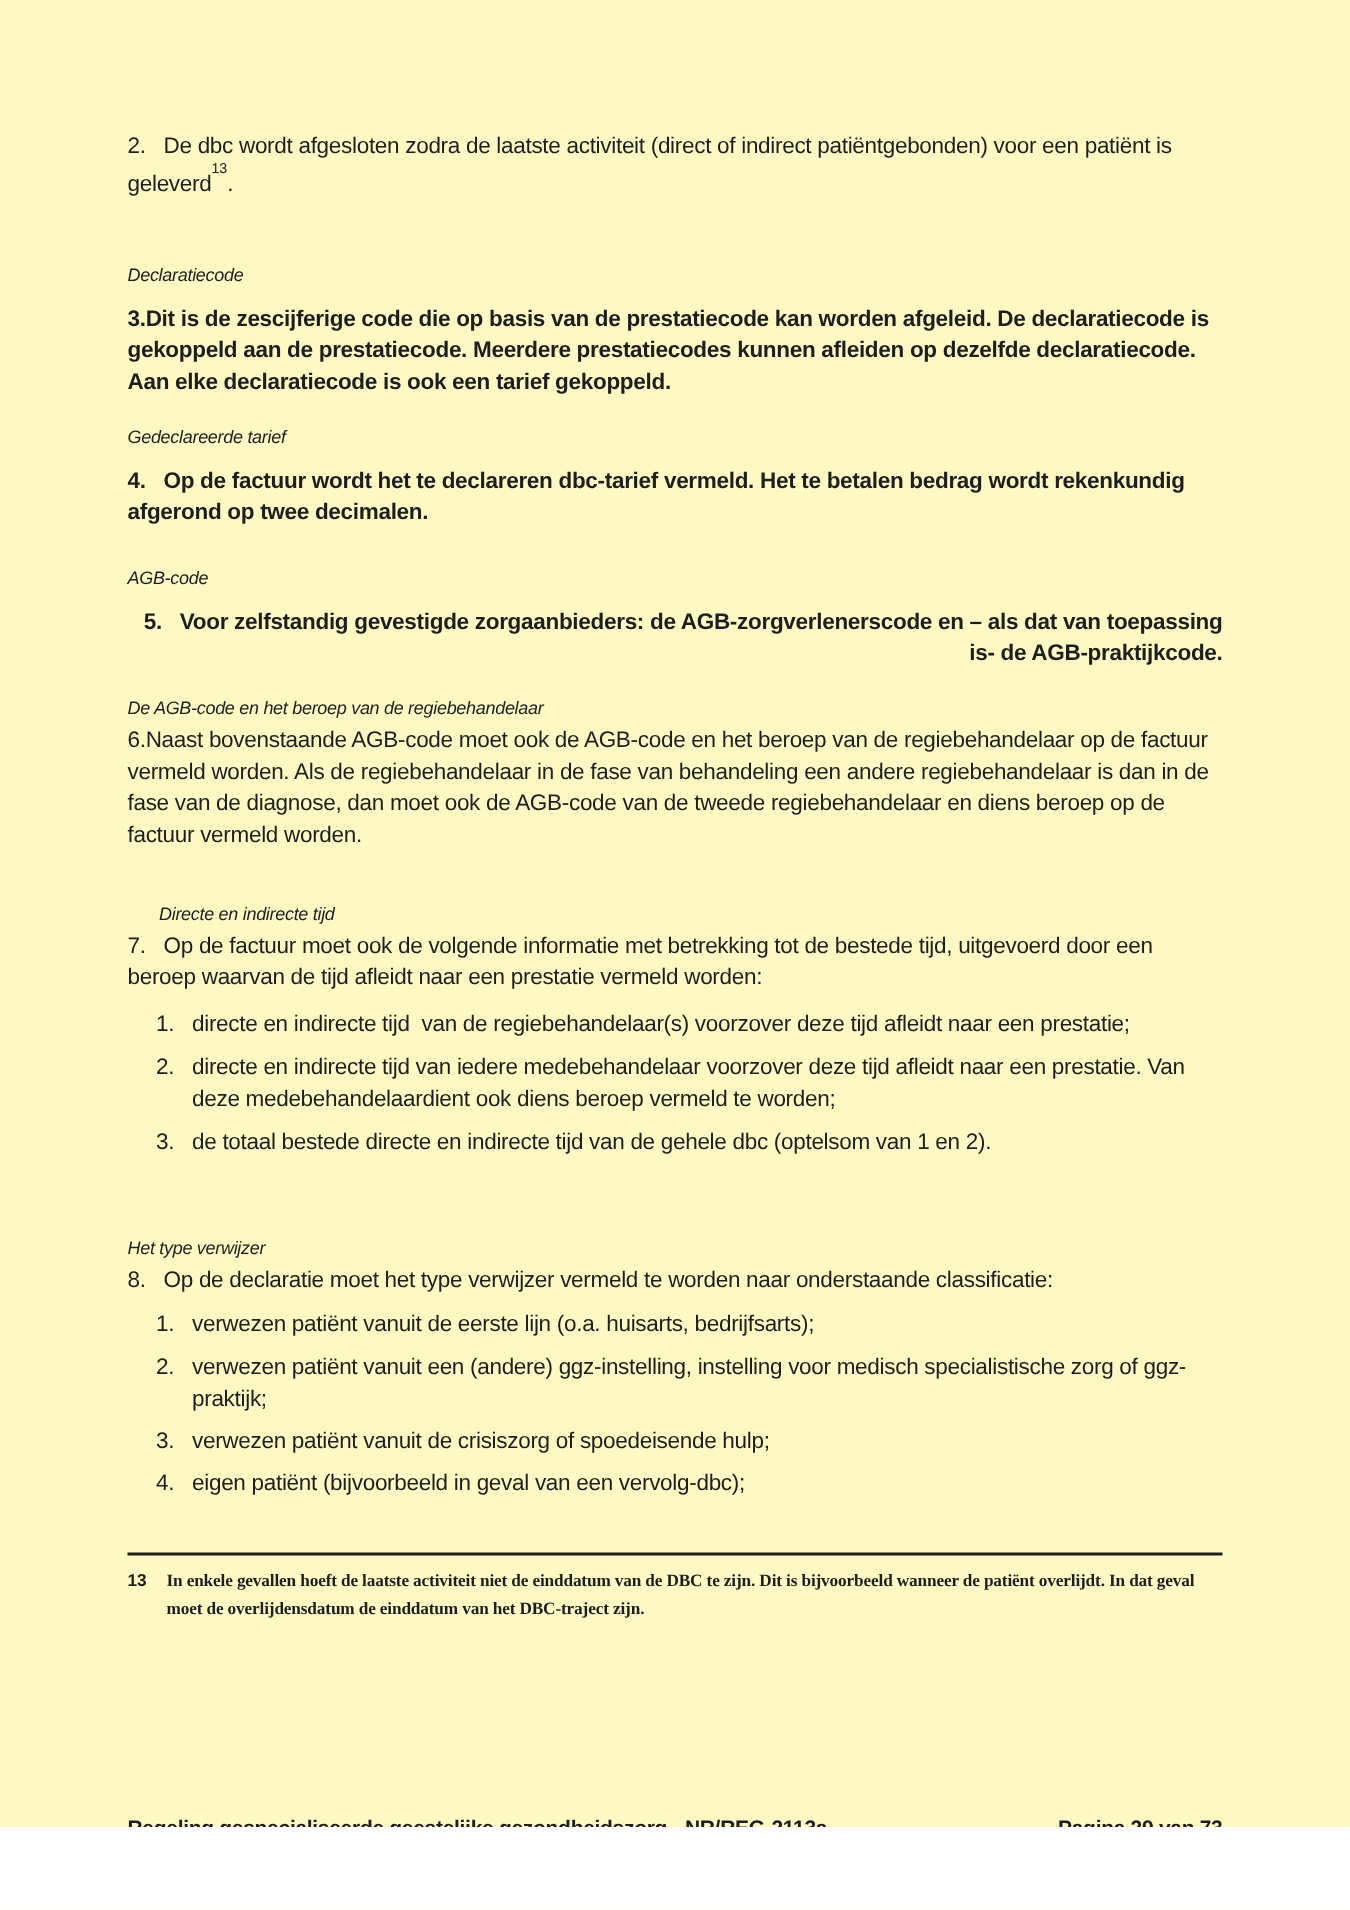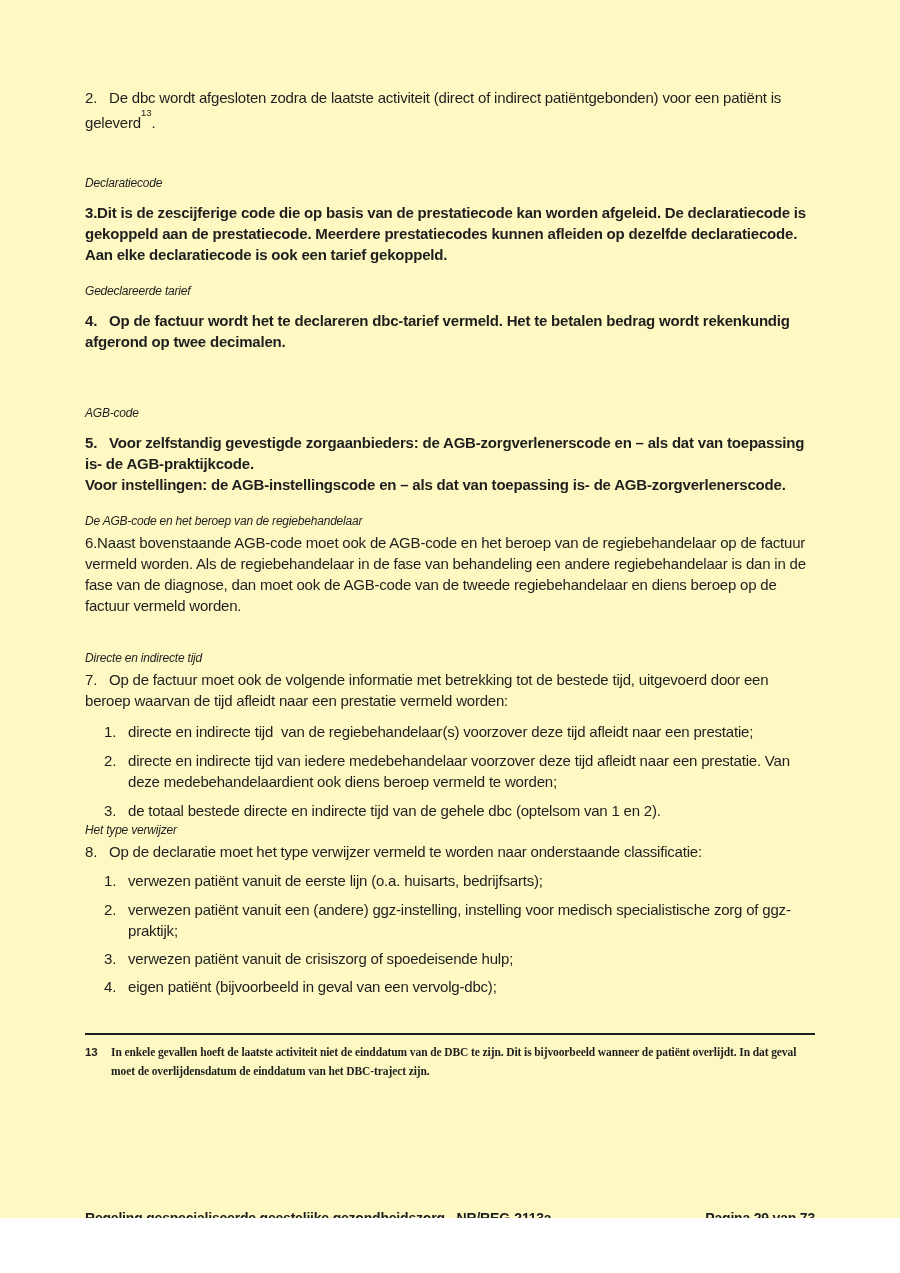--- a/index.html
+++ b/index.html
@@ -5,21 +5,21 @@
   * { margin:0; padding:0; box-sizing:border-box; }
   html, body { background:#ffffff; }
   body {
     width:900px; height:1273px;
     font-family:"Liberation Sans","DejaVu Sans",sans-serif;
     color:#1e1e1e;
   }
   .page { position:relative; width:900px; height:1218px; background:#fef9c3; overflow:hidden; }
   .content { position:absolute; left:85px; top:0; width:730px; padding-top:87px; }
   .para { font-size:15px; line-height:21px; letter-spacing:-0.2px; }
-  .pline { display:block; }
+  .pline { display:block;text-align:right; }
   .heading {
     font-size:12px; font-style:italic; font-weight:normal;
     line-height:19px; letter-spacing:-0.2px;
   }
   sup.fn-ref { font-size:9.5px; letter-spacing:0; position:relative; top:-6px; }
   .list { }
   .list-item {
     display:flex; margin-left:19px;
     font-size:15px; line-height:21px; letter-spacing:-0.2px;
   }
@@ -31,43 +31,42 @@
     font-size:11.5px; line-height:19px; font-weight:600; letter-spacing:-0.1px;
   }
   .fn-num { flex:0 0 26px; }
   .fn-text { flex:1;font-family:Liberation Serif, serif; }
   .footer {
     position:absolute; left:85px; right:85px; top:1210px;
     display:flex; justify-content:space-between;
     font-size:14px; font-weight:700; letter-spacing:-0.2px;
   }
   .mt41 { margin-top:41px; } .mt9 { margin-top:9px;font-weight:bold; }
-  .mt35 { margin-top:17px; } .mt36 { margin-top:52px; }
-  .mt11 { margin-top:1px; } .mt33 { margin-top:33px; }
+  .mt35 { margin-top:17px; } .mt36 { margin-top:24px; }
+  .mt11 { margin-top:1px; } .mt33 { margin-top:33px;margin-left:21px; }
   .mt10 { margin-top:10px; } .mt8 { margin-top:8px; }
-  .mt51 { } .mt7 { margin-top:7px; }
+  .mt51 { margin-top:51px; } .mt7 { margin-top:7px; }
 </style>
 </head>
 <body>
 
 <div class="page">
   <main class="content">
 
     <p class="para"><span>2.&nbsp;&nbsp; De dbc wordt afgesloten zodra de laatste activiteit (direct of indirect patiëntgebonden) voor een patiënt is geleverd</span><sup class="fn-ref">13</sup><span>.</span></p>
 
     <h2 class="heading mt41">Declaratiecode</h2>
     <p class="para mt9">3.Dit is de zescijferige code die op basis van de prestatiecode kan worden afgeleid. De declaratiecode is gekoppeld aan de prestatiecode. Meerdere prestatiecodes kunnen afleiden op dezelfde declaratiecode. Aan elke declaratiecode is ook een tarief gekoppeld.</p>
 
     <h2 class="heading mt35">Gedeclareerde tarief</h2>
     <p class="para mt9">4.&nbsp;&nbsp; Op de factuur wordt het te declareren dbc-tarief vermeld. Het te betalen bedrag wordt rekenkundig afgerond op twee decimalen.</p>
 
     <h2 class="heading mt36">AGB-code</h2>
     <p class="para mt9">
       <span class="pline">5.&nbsp;&nbsp; Voor zelfstandig gevestigde zorgaanbieders: de AGB-zorgverlenerscode en – als dat van toepassing is- de AGB-praktijkcode.</span>
-      <span class="pline">Voor instellingen: de AGB-instellingscode en – als dat van toepassing is- de AGB-zorgverlenerscode.</span>
     </p>
 
     <h2 class="heading mt35">De AGB-code en het beroep van de regiebehandelaar</h2>
     <p class="para mt11">6.Naast bovenstaande AGB-code moet ook de AGB-code en het beroep van de regiebehandelaar op de factuur vermeld worden. Als de regiebehandelaar in de fase van behandeling een andere regiebehandelaar is dan in de fase van de diagnose, dan moet ook de AGB-code van de tweede regiebehandelaar en diens beroep op de factuur vermeld worden.</p>
 
     <h2 class="heading mt33">Directe en indirecte tijd</h2>
     <p class="para mt11">7.&nbsp;&nbsp; Op de factuur moet ook de volgende informatie met betrekking tot de bestede tijd, uitgevoerd door een beroep waarvan de tijd afleidt naar een prestatie vermeld worden:</p>
 
     <div class="list">
       <div class="list-item mt10">

